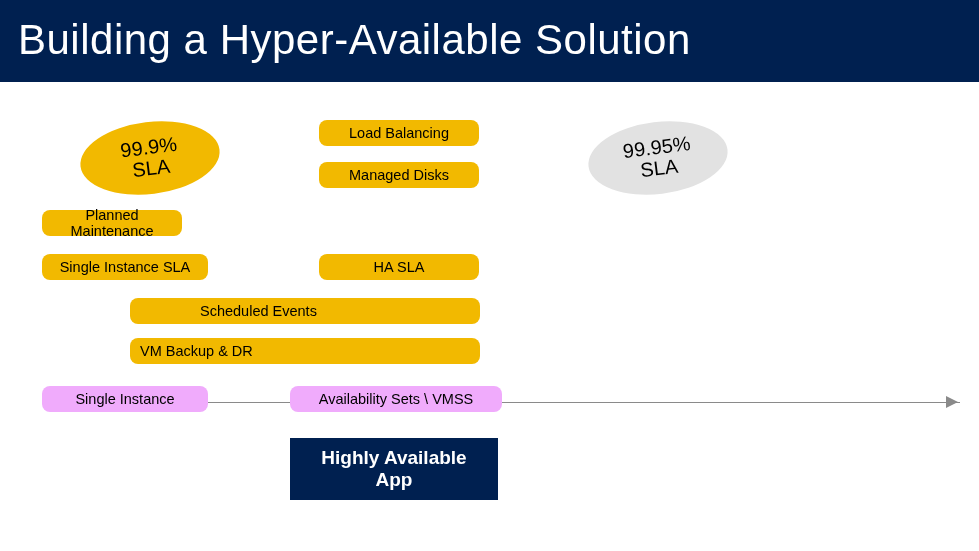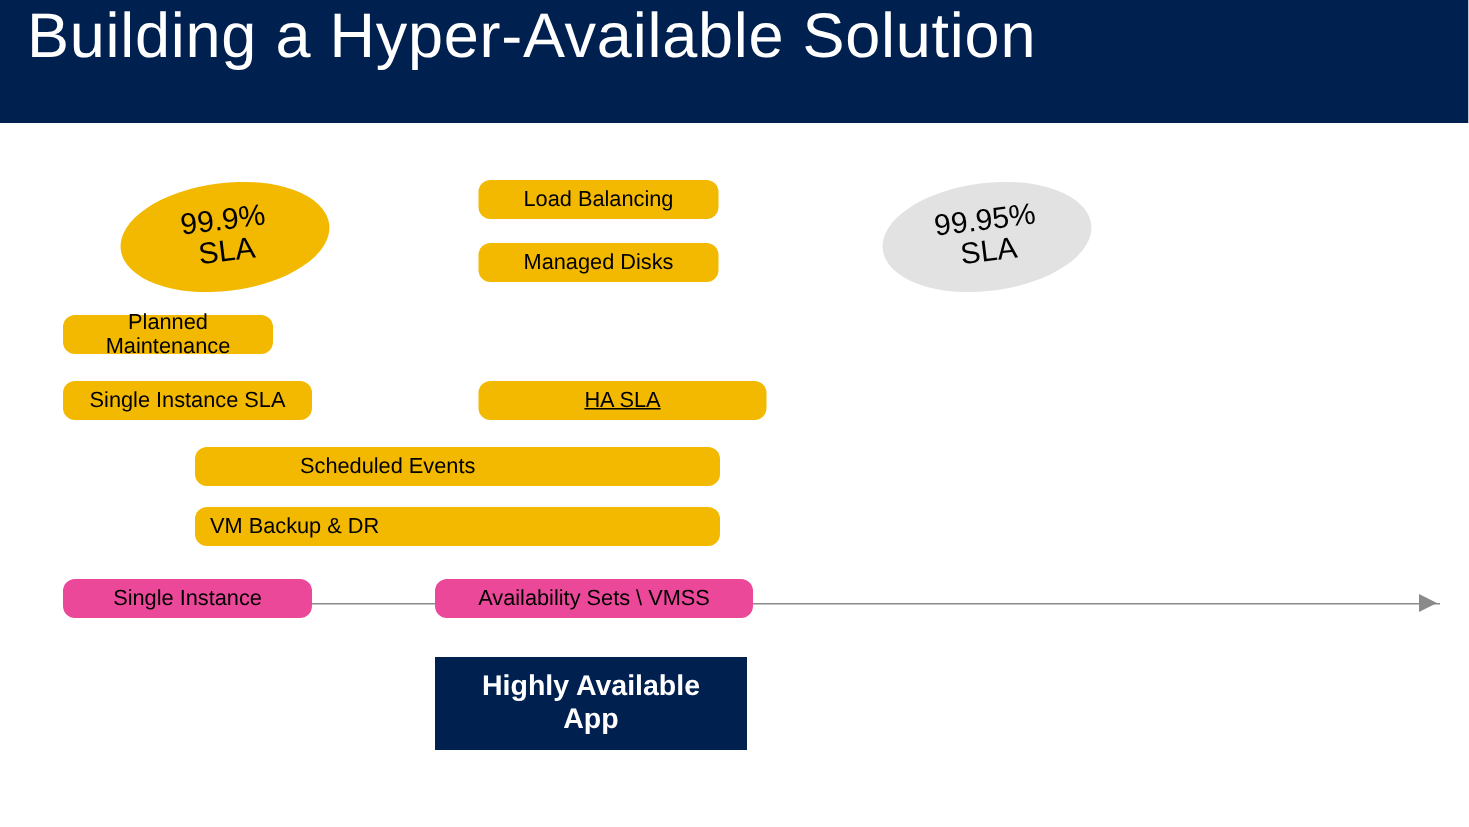--- a/index.html
+++ b/index.html
@@ -7,21 +7,21 @@
     width: 979px;
     height: 551px;
     font-family: "Segoe UI", "Segoe UI Light", Arial, sans-serif;
     background: #fff;
     position: relative;
     overflow: hidden;
   }
   .header {
     background: #002050;
     height: 82px;
-    padding: 0 18px;
+    padding: 16px 18px;
   }
   .header h1 {
     color: #fff;
     font-weight: 300;
     font-size: 42px;
     letter-spacing: 0.5px;
   }
   .canvas {
     position: relative;
     width: 100%;
@@ -56,26 +56,26 @@
     background: #f2b900;
     border-radius: 8px;
     font-size: 14.5px;
     display: flex;
     align-items: center;
     justify-content: center;
     text-align: center;
     padding: 3px 10px;
     height: 26px;
   }
-  .pill.gray { background: #ec4899; }
+  .pill.gray { background: #f0abfc; }
   .load-balancing { left: 319px; top: 38px; width: 160px; }
   .managed-disks  { left: 319px; top: 80px; width: 160px; }
   .planned-maint  { left: 42px;  top: 128px; width: 140px; }
   .single-sla     { left: 42px;  top: 172px; width: 166px; }
-  .ha-sla         { left: 319px; top: 172px; width: 192px; text-decoration: underline; }
+  .ha-sla         { left: 319px; top: 172px; width: 160px; }
   .scheduled      { left: 130px; top: 216px; width: 350px; justify-content: flex-start; padding-left: 70px;}
   .backup         { left: 130px; top: 256px; width: 350px; justify-content: flex-start; }
   .single-inst    { left: 42px;  top: 304px; width: 166px; }
   .avail-sets     { left: 290px; top: 304px; width: 212px; }
   .axis-line {
     position: absolute;
     left: 42px;
     top: 320px;
     width: 918px;
     height: 1px;

